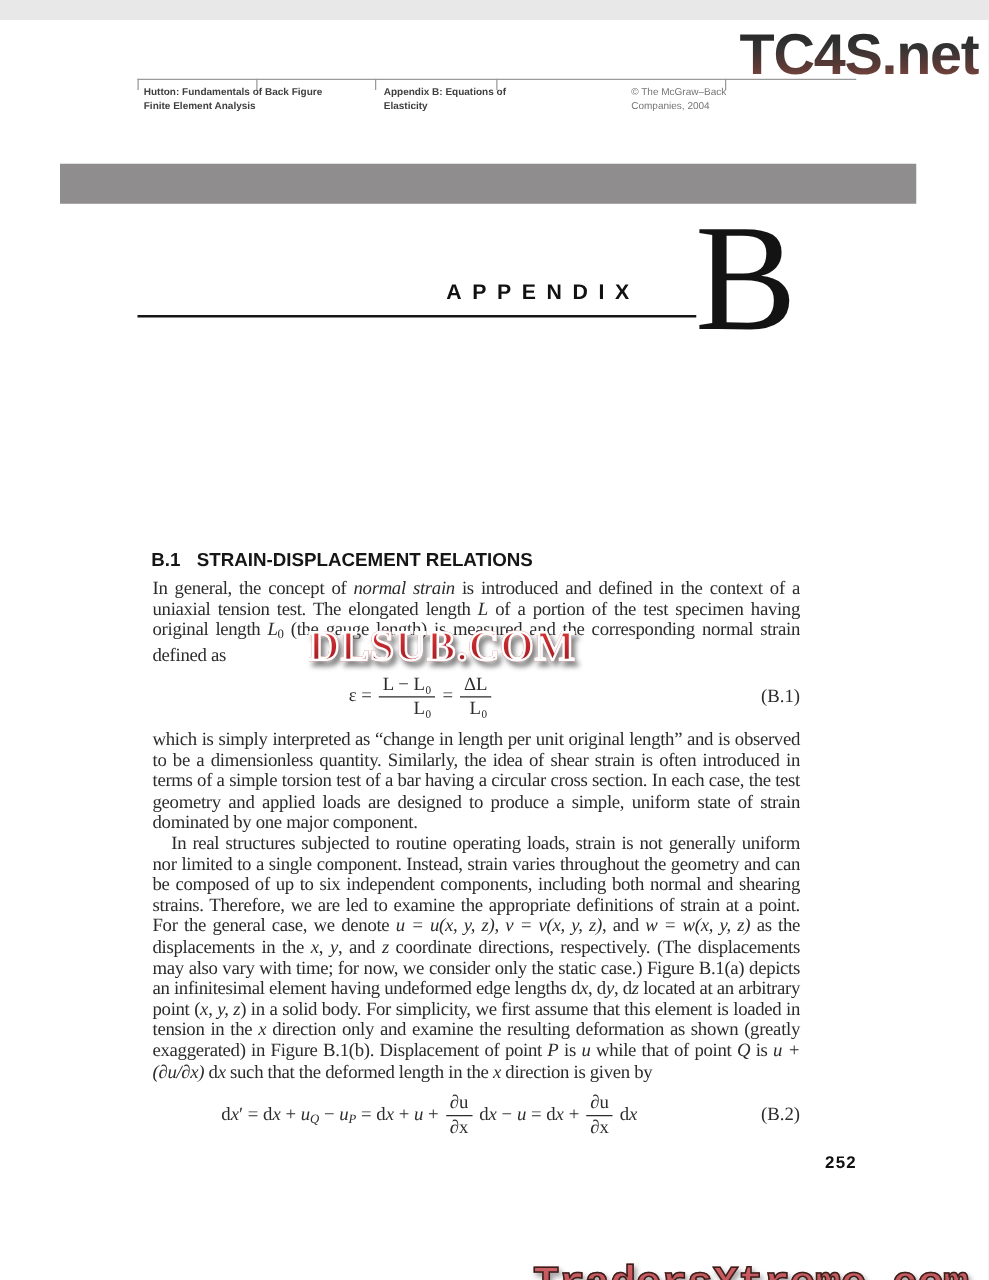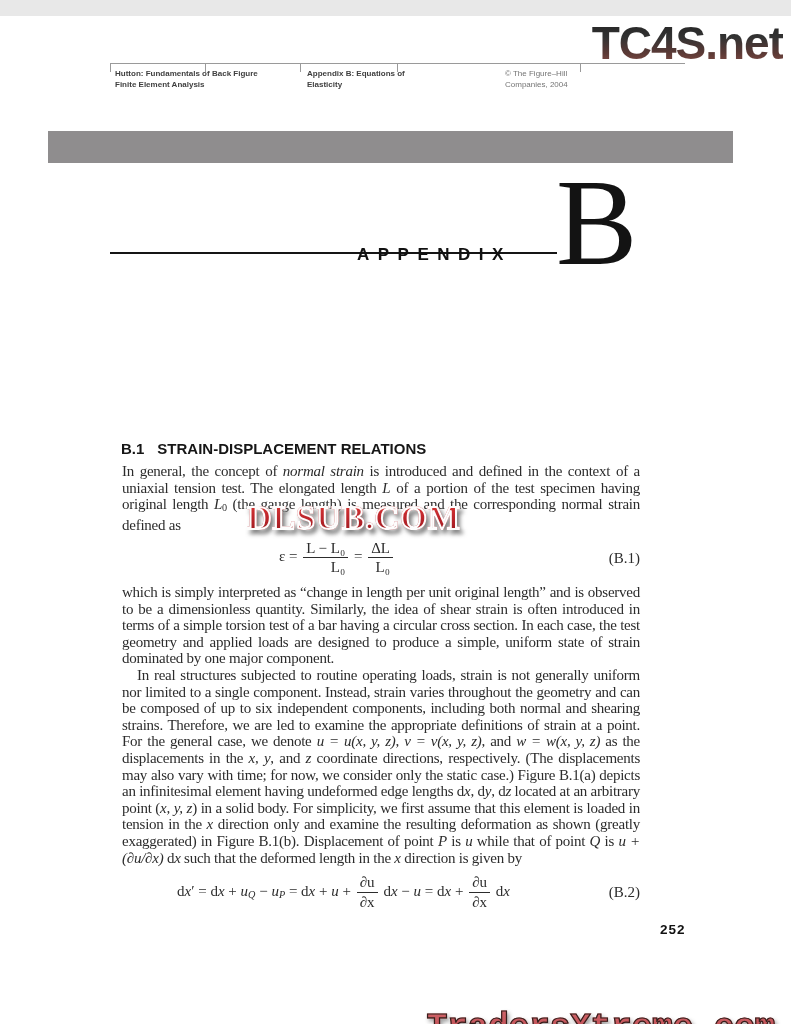--- a/index.html
+++ b/index.html
@@ -28,21 +28,21 @@
   .hdr-tick{position:absolute;top:47px;width:1px;height:9px;background:#9a9a9a;}
   .hdr-col{position:absolute;top:53px;font-family:"Liberation Sans","DejaVu Sans",sans-serif;
       font-size:8px;line-height:10.5px;font-weight:bold;color:#3f3f3f;}
   .hdr-col.light{font-weight:normal;color:#757575;}
 
   
   #graybar{position:absolute;left:48px;top:115px;width:685px;height:32px;background:#8f8d8e;}
 
   
   #apx-rule{position:absolute;left:110px;top:236px;width:447px;height:2px;background:#151515;}
-  #apx-word{position:absolute;left:357px;top:229px;
+  #apx-word{position:absolute;left:357px;top:208px;
       font-family:"Liberation Sans","DejaVu Sans",sans-serif;
       font-size:17px;font-weight:bold;letter-spacing:8.5px;color:#111;}
   #apx-letter{position:absolute;left:556px;top:146px;line-height:1;
       font-family:"Liberation Serif","DejaVu Serif",serif;font-size:122px;color:#131313;}
 
   
   #page-title{position:absolute;left:120px;top:347px;
       font-family:"Liberation Sans","DejaVu Sans",sans-serif;
       font-size:34px;font-weight:bold;letter-spacing:-0.5px;color:#121212;}
   #sec-head{position:absolute;left:121px;top:424px;
@@ -96,21 +96,21 @@
     <span>Finite Element Analysis</span>
   </div>
   <div class="hdr-col" style="left:212px;width:80px">
     <span>Back Figure</span>
   </div>
   <div class="hdr-col" style="left:307px;width:110px">
     <span>Appendix B: Equations of</span><br>
     <span>Elasticity</span>
   </div>
   <div class="hdr-col light" style="left:505px;width:95px">
-    <span>© The Figure–Hill</span><br>
+    <span>© The McGraw–Back</span><br>
     <span>Companies, 2004</span>
   </div>
 
   <div id="graybar"></div>
 
   <div id="apx-rule"></div>
   <div id="apx-word">APPENDIX</div>
   <div id="apx-letter">B</div>
 
 

